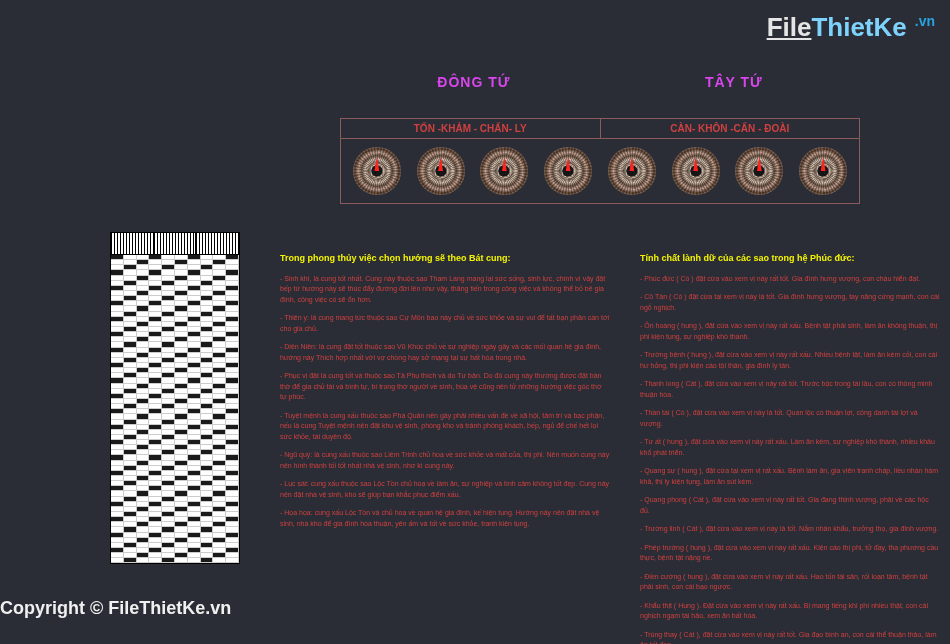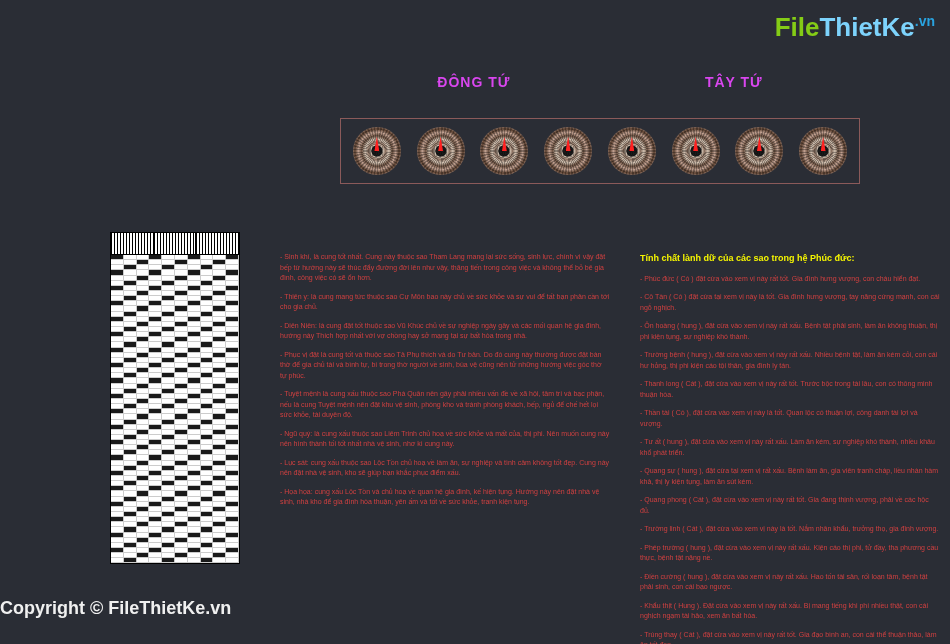--- a/index.html
+++ b/index.html
@@ -12,23 +12,23 @@
   overflow: hidden;
 }
 .watermark {
   position: absolute;
   top: 12px;
   right: 15px;
   font-size: 26px;
   font-weight: bold;
   font-family: Arial, sans-serif;
 }
-.wm-file { color: #84cc16; }
+.wm-file { color: #e5e5e5; text-decoration: underline; }
 .wm-thiet { color: #7dd3fc; }
-.wm-vn { color: #29a3e0; font-size: 14px; vertical-align: super; }
+.wm-vn { color: #29a3e0; font-size: 14px; vertical-align: super; margin-left: 8px; }
 .header-box {
   position: absolute;
   top: 118px;
   left: 340px;
   width: 520px;
   border: 1px solid #8b5a5a;
 }
 .header-titles {
   display: flex;
   justify-content: space-around;
@@ -168,20 +168,24 @@
 <div class="watermark">
   <span class="wm-file">File</span><span class="wm-thiet">ThietKe</span><span class="wm-vn">.vn</span>
 </div>
 
 <div class="header-titles" style="position:absolute;top:96px;left:340px;width:520px;">
   <span class="header-title">ĐÔNG TỨ</span>
   <span class="header-title">TÂY TỨ</span>
 </div>
 
 <div class="header-box">
+  <div class="header-sub">
+    <div class="header-sub-cell">TỐN -KHẢM - CHẤN- LY</div>
+    <div class="header-sub-cell">CÀN- KHÔN -CẤN - ĐOÀI</div>
+  </div>
   <div class="compass-row">
     <div class="compass"></div>
     <div class="compass"></div>
     <div class="compass"></div>
     <div class="compass"></div>
     <div class="compass"></div>
     <div class="compass"></div>
     <div class="compass"></div>
     <div class="compass"></div>
   </div>
@@ -911,20 +915,21 @@
         <div class="table-cell"></div>
         <div class="table-cell"></div>
         <div class="table-cell dark"></div>
         <div class="table-cell"></div>
         <div class="table-cell"></div>
       </div>
     </div>
 </div>
 
 <div class="content-left">
+  <div class="section-title">Trong phong thủy việc chọn hướng sẽ theo Bát cung:</div>
   <div id="left-paras">
       <div class="para">- Sinh khí, là cung tốt nhất. Cung này thuộc sao Tham Lang mang lại sức sống, sinh lực, chính vì vậy đặt bếp từ hướng này sẽ thúc đẩy đường đời lên như vậy, thăng tiến trong công việc và không thể bỏ bê gia đình, công việc có sẽ ổn hơn.</div>
       <div class="para">- Thiên y: là cung mang tức thuộc sao Cự Môn bao này chủ về sức khỏe và sự vui để tất bạn phản cần tới cho gia chủ.</div>
       <div class="para">- Diên Niên: là cung đặt tốt thuộc sao Vũ Khúc chủ về sự nghiệp ngày gây và các mối quan hệ gia đình, hướng này Thích hợp nhất với vợ chồng hay sở mạng tại sự bất hòa trong nhà.</div>
       <div class="para">- Phục vị đặt là cung tốt và thuộc sao Tả Phụ thích và do Tư bản. Do đó cung này thường được đặt bàn thờ để gia chủ tài và bình tự, bí trong thờ người về sinh, bùa vệ cũng nên tử những hướng việc góc thờ tự phúc.</div>
       <div class="para">- Tuyệt mệnh là cung xấu thuộc sao Phá Quân nên gây phải nhiều vấn đề về xã hội, tâm trí và bạc phận, nếu là cung Tuyệt mệnh nên đặt khu vệ sinh, phòng kho và tránh phòng khách, bếp, ngủ để chế hết lọi sức khỏe, tài duyên độ.</div>
       <div class="para">- Ngũ quỷ: là cung xấu thuộc sao Liêm Trinh chủ hoạ về sức khỏe và mất của, thị phi. Nên muốn cung này nên hình thành tối tốt nhất nhà vệ sinh, nhơ kì cung này.</div>
       <div class="para">- Lục sát: cung xấu thuộc sao Lộc Tồn chủ hoạ về làm ăn, sự nghiệp và tình cảm không tốt đẹp. Cung này nên đặt nhà vệ sinh, kho sẽ giúp bạn khắc phục điểm xấu.</div>
       <div class="para">- Họa họa: cung xấu Lộc Tồn và chủ hoạ về quan hệ gia đình, kế hiện tụng. Hướng này nên đặt nhà vệ sinh, nhà kho để gia đình hòa thuận, yên ấm và tốt về sức khỏe, tranh kiện tụng.</div>
     </div>

